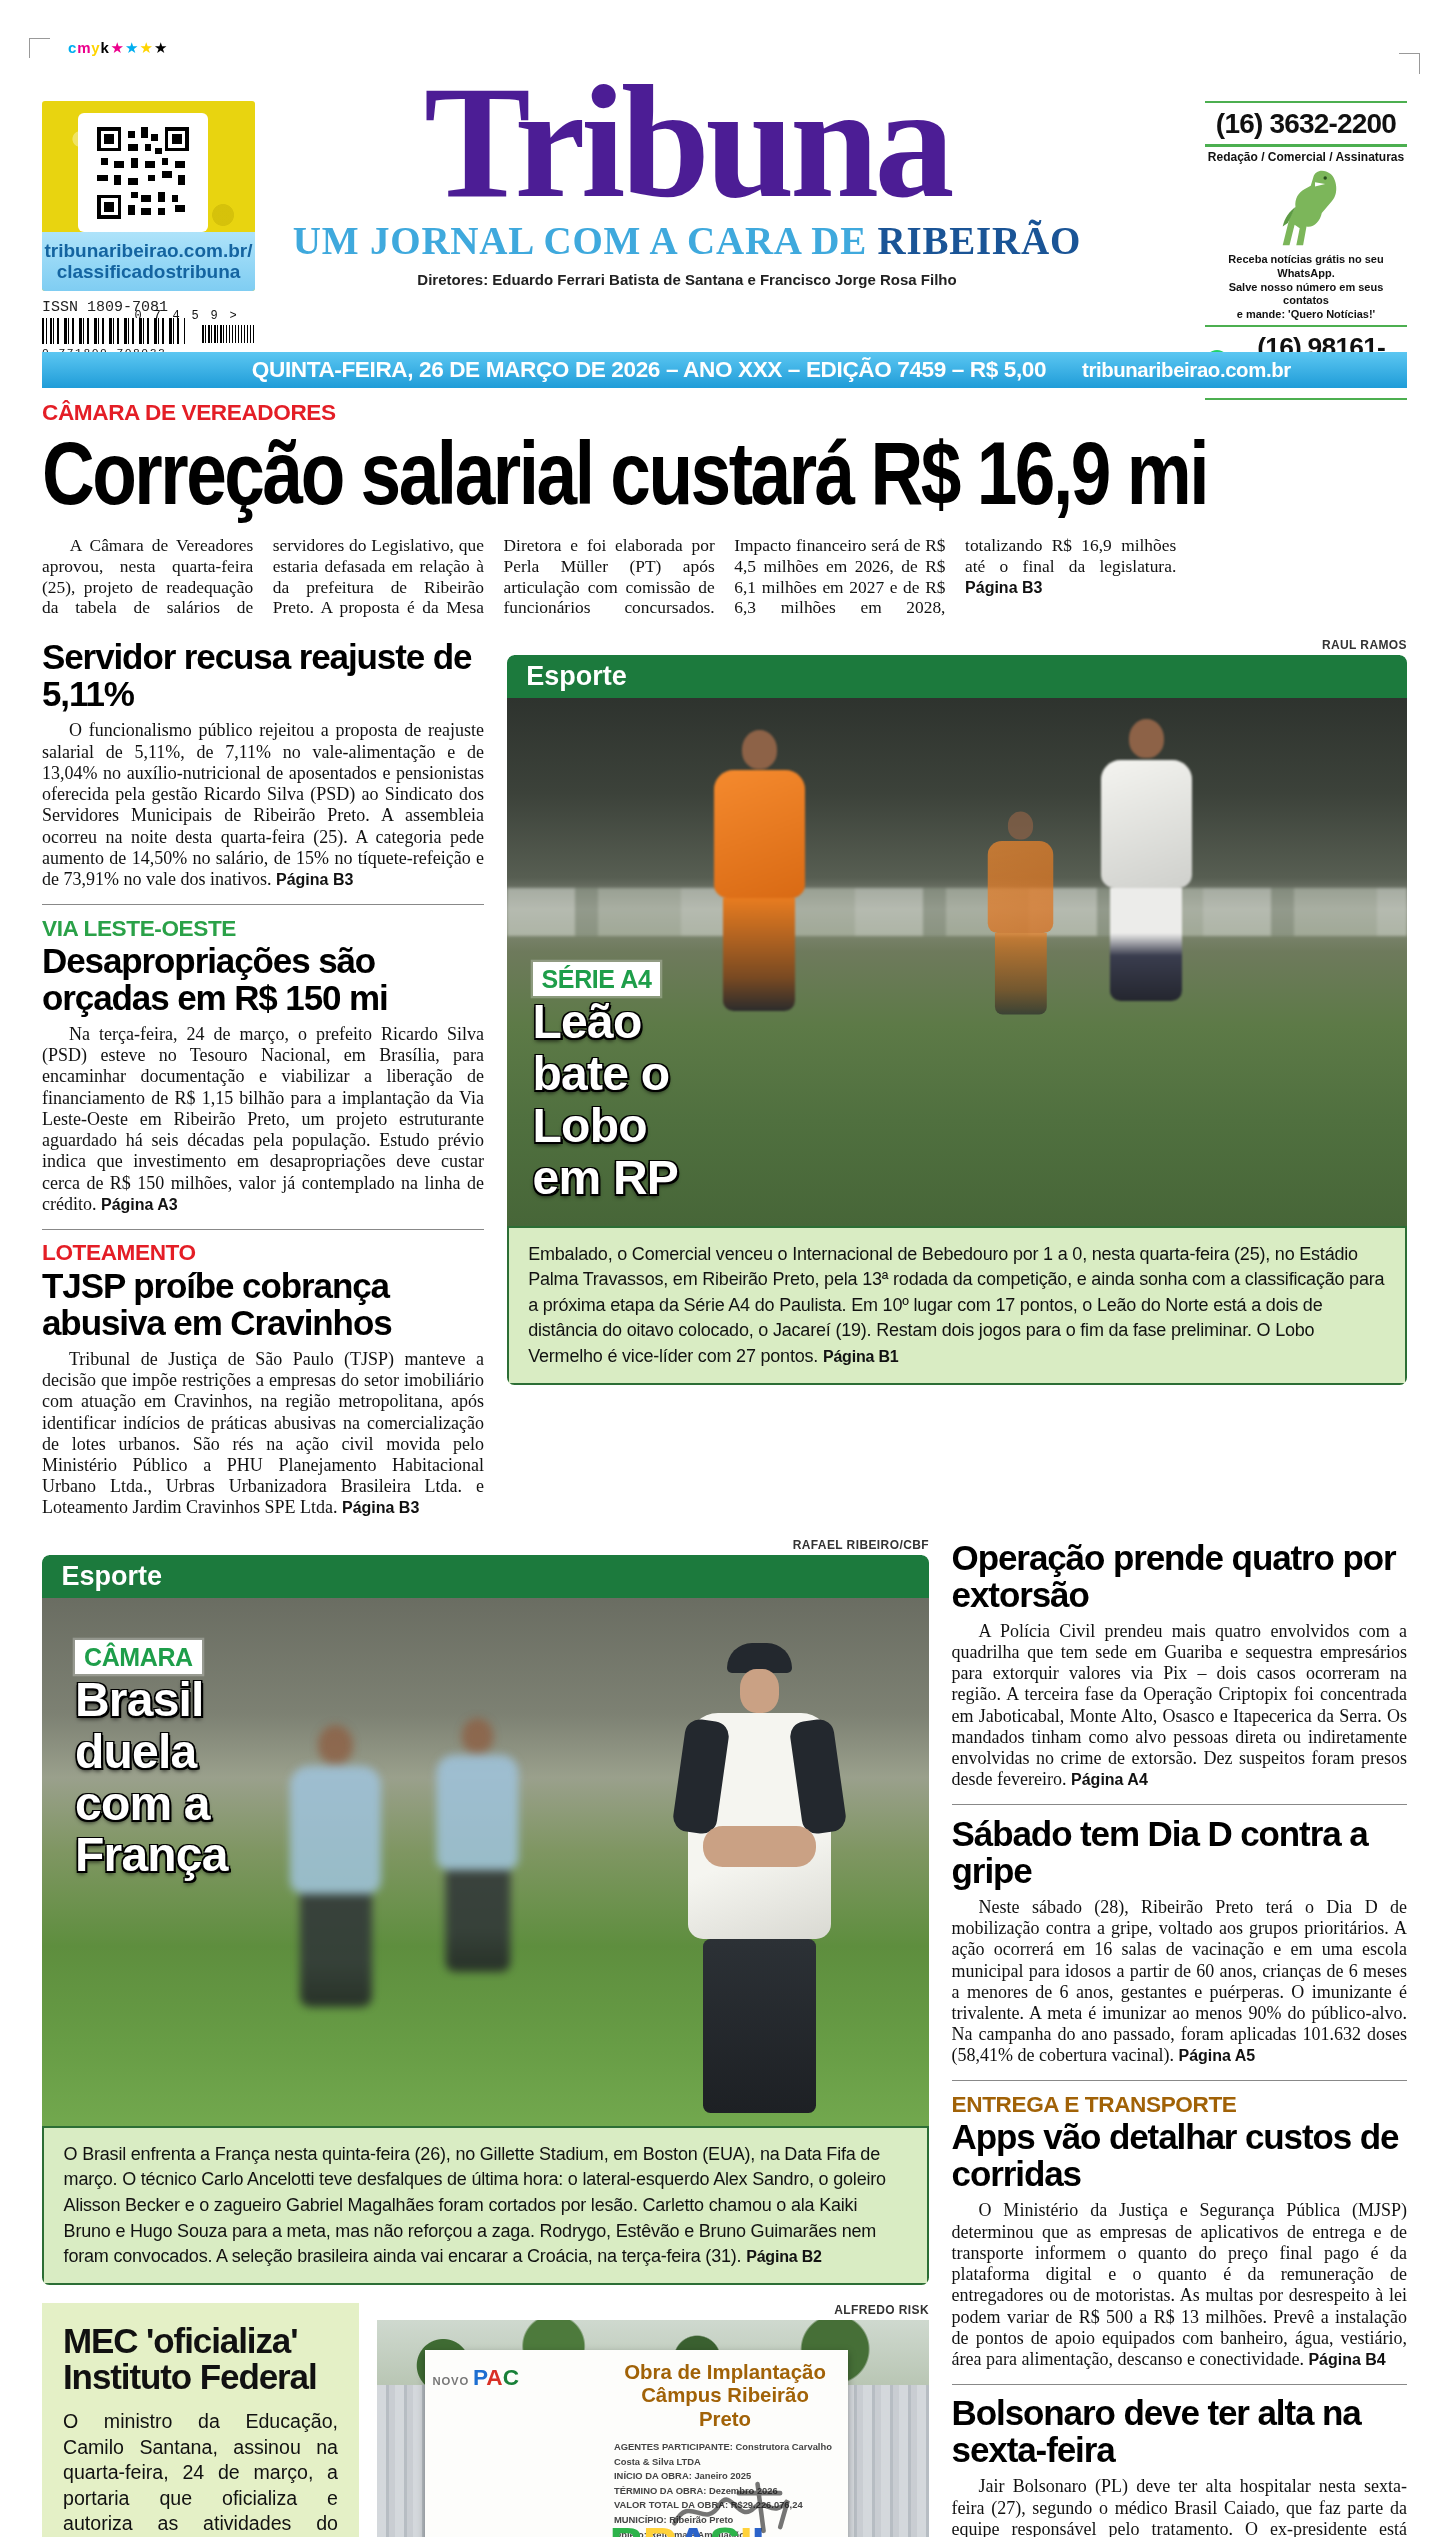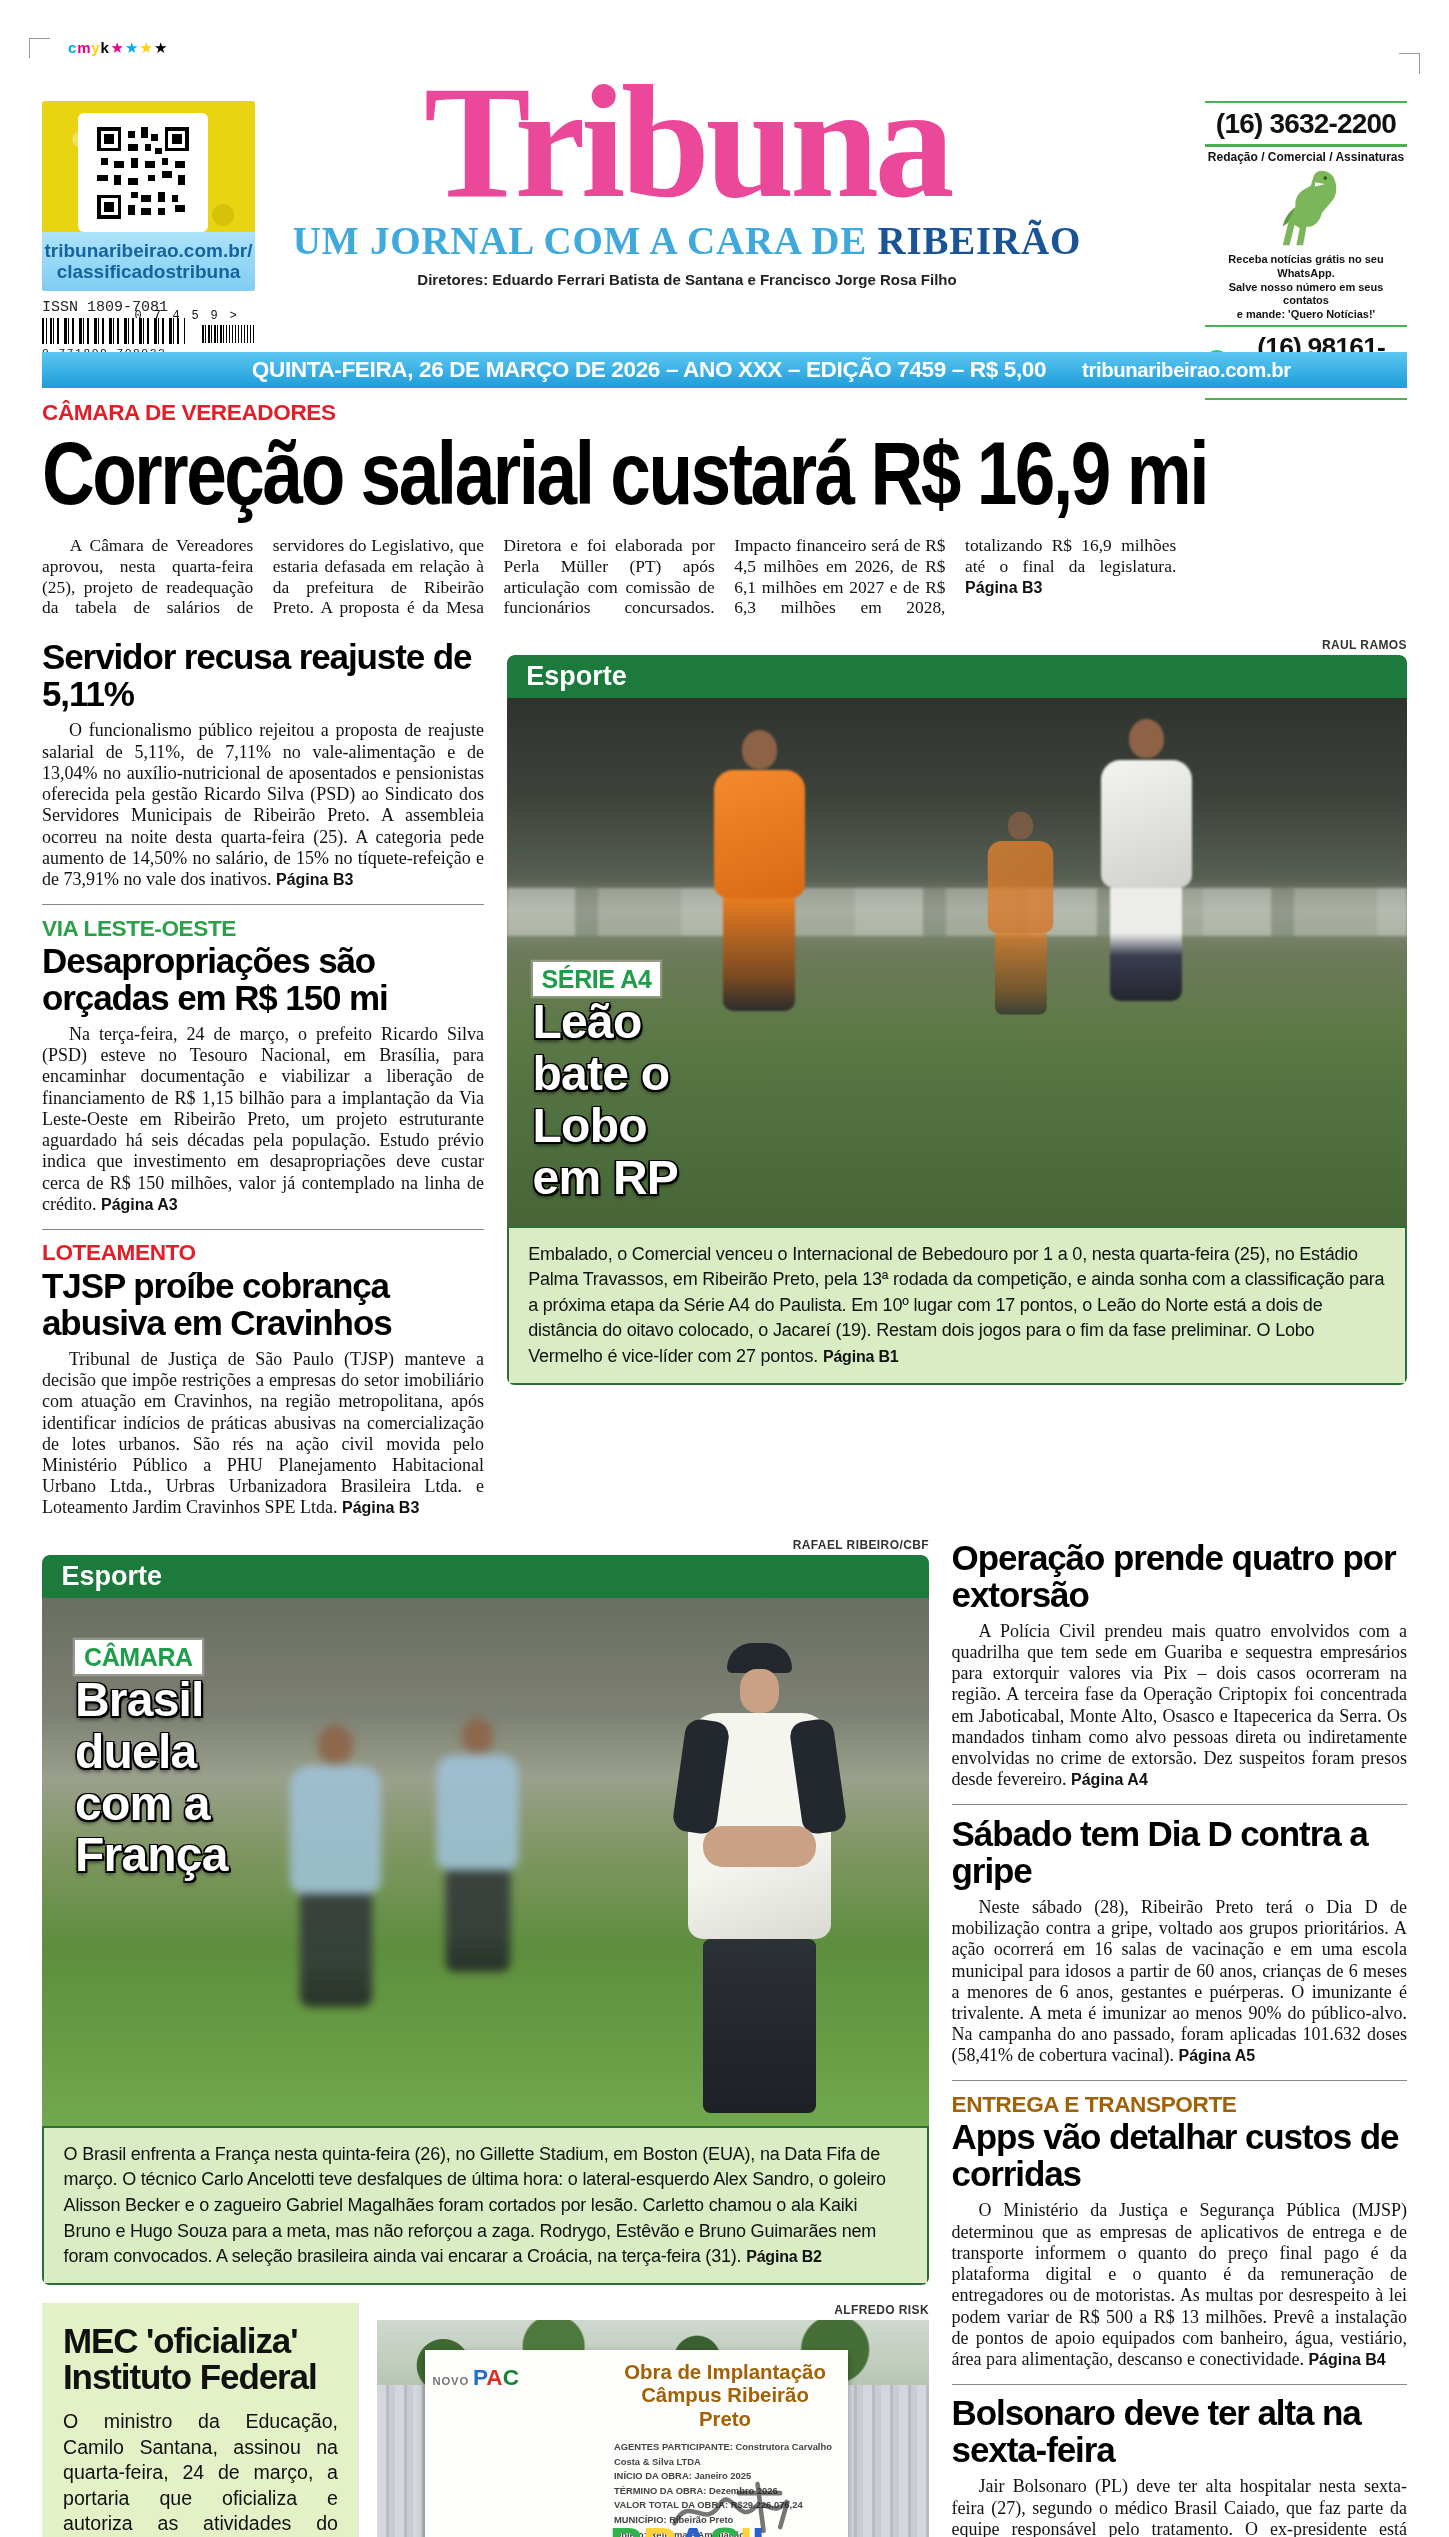--- a/index.html
+++ b/index.html
@@ -24,21 +24,21 @@
   .pin{position:absolute;right:19.6px;top:134px;width:19.6px;height:19.6px;background:#1f7fc4;border-radius:50%;box-shadow:0 7.5px 0 -6px #0e4f80;}
   .urlstrip{position:absolute;left:0;bottom:0;width:100%;height:59px;background:linear-gradient(180deg,#aee3fa,#7fcdf2);display:flex;flex-direction:column;justify-content:center;text-align:center;font-weight:bold;color:#1464a0;font-size:19px;line-height:1.1;}
   .issnrow{position:absolute;left:0;top:231px;width:213px;}
   .issn{font-family:"Liberation Mono",monospace;font-size:15px;color:#222;}
   .barcodewrap{position:relative;margin-top:1.5px;width:213px;height:29px;}
   .barcode{position:absolute;left:0;top:0;width:143px;height:26px;background:repeating-linear-gradient(90deg,#000 0 2.3px,#fff 2.3px 3.8px,#000 3.8px 4.5px,#fff 4.5px 7.5px,#000 7.5px 9.8px,#fff 9.8px 11.3px,#000 11.3px 12px,#fff 12px 15px);}
   .barcode2{position:absolute;right:0;top:7.5px;width:53px;height:18px;background:repeating-linear-gradient(90deg,#000 0 1.5px,#fff 1.5px 3px,#000 3px 3.8px,#fff 3.8px 6px);}
   .bcnum{font-family:"Liberation Mono",monospace;font-size:11.3px;letter-spacing:1.5px;margin-top:0.8px;}
   .edcode{position:absolute;right:16px;top:-9px;font-family:"Liberation Mono",monospace;font-size:12px;letter-spacing:2.3px;}
   .titleblock{position:absolute;left:226px;top:0;width:838px;text-align:center;}
-  .brandtitle{font-family:"Liberation Serif",serif;font-weight:bold;color:#ec4899;font-size:160px;line-height:0.93;margin:0;letter-spacing:-4.5px;}
+  .brandtitle{font-family:"Liberation Serif",serif;font-weight:bold;color:#4c1d95;font-size:160px;line-height:0.93;margin:0;letter-spacing:-4.5px;}
   .tagline{font-family:"Liberation Serif",serif;font-weight:bold;font-size:39px;letter-spacing:0.8px;margin-top:1.5px;}
   .tagline .lt{color:#3fa9dd}.tagline .dk{color:#1a5496}
   .directors{font-size:15px;font-weight:bold;color:#222;margin-top:7.5px;}
   .phonebox{position:absolute;right:0;top:30px;width:202px;text-align:center;}
   .grule{height:2.3px;background:#4caf50;margin:3px 0;}
   .phonemain{font-size:28px;font-weight:bold;letter-spacing:-0.8px;padding:1.5px 0;}
   .phonedep{font-size:12px;font-weight:bold;margin-top:1.5px;}
   .dino{margin:3px auto 0 auto;width:91px;height:85px;}
   .walines{font-size:11px;font-weight:bold;line-height:1.25;margin-top:1.5px;}
   .waphone{font-size:26.4px;font-weight:bold;letter-spacing:-0.8px;display:flex;align-items:center;justify-content:center;gap:6px;padding:1.5px 0;}

